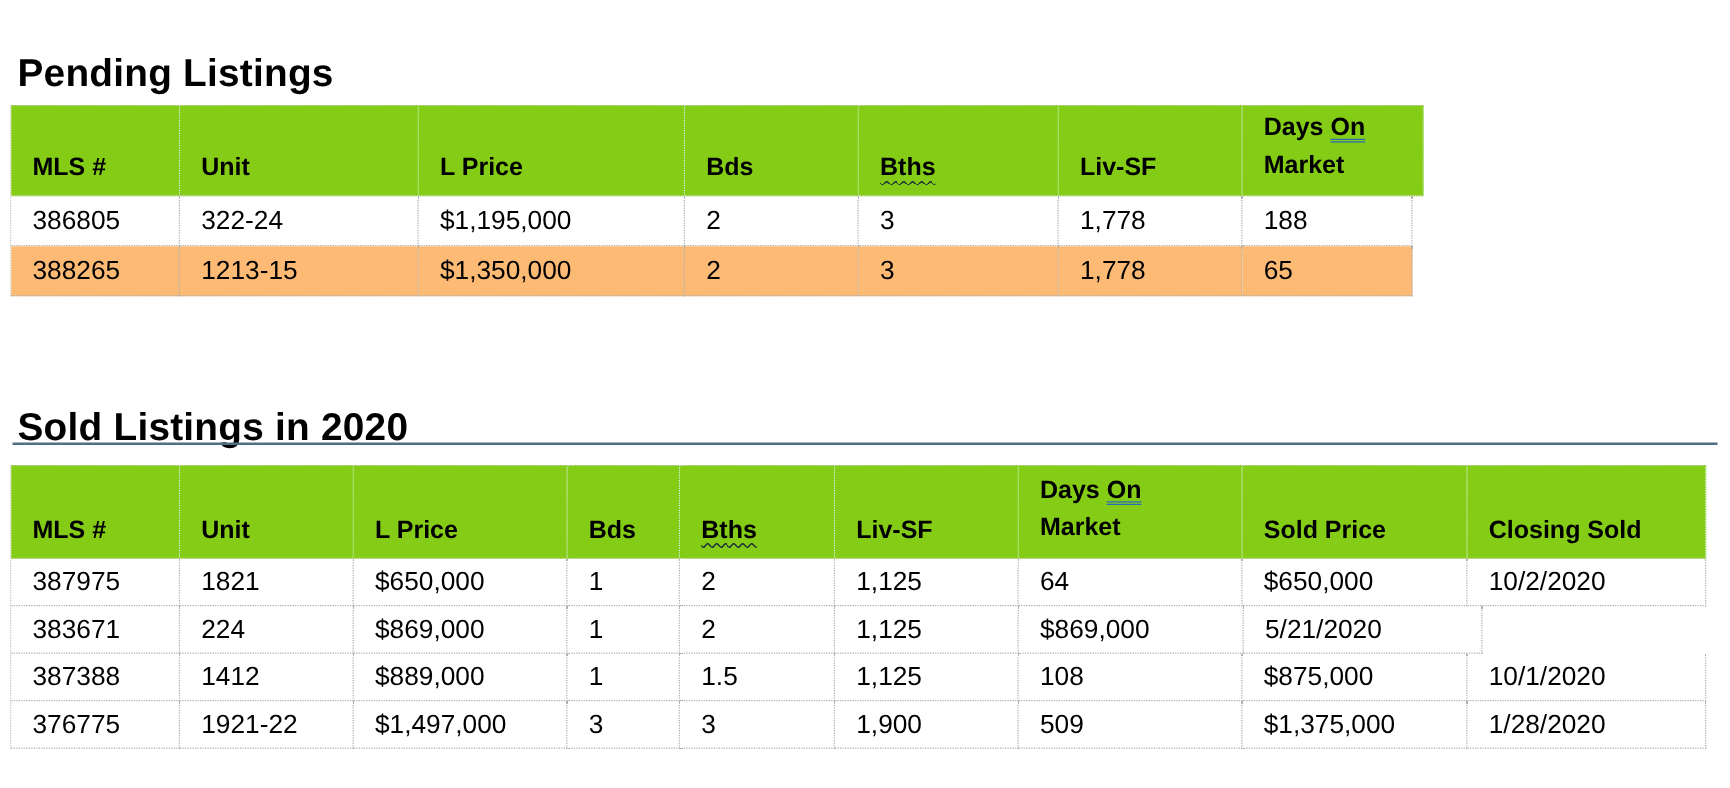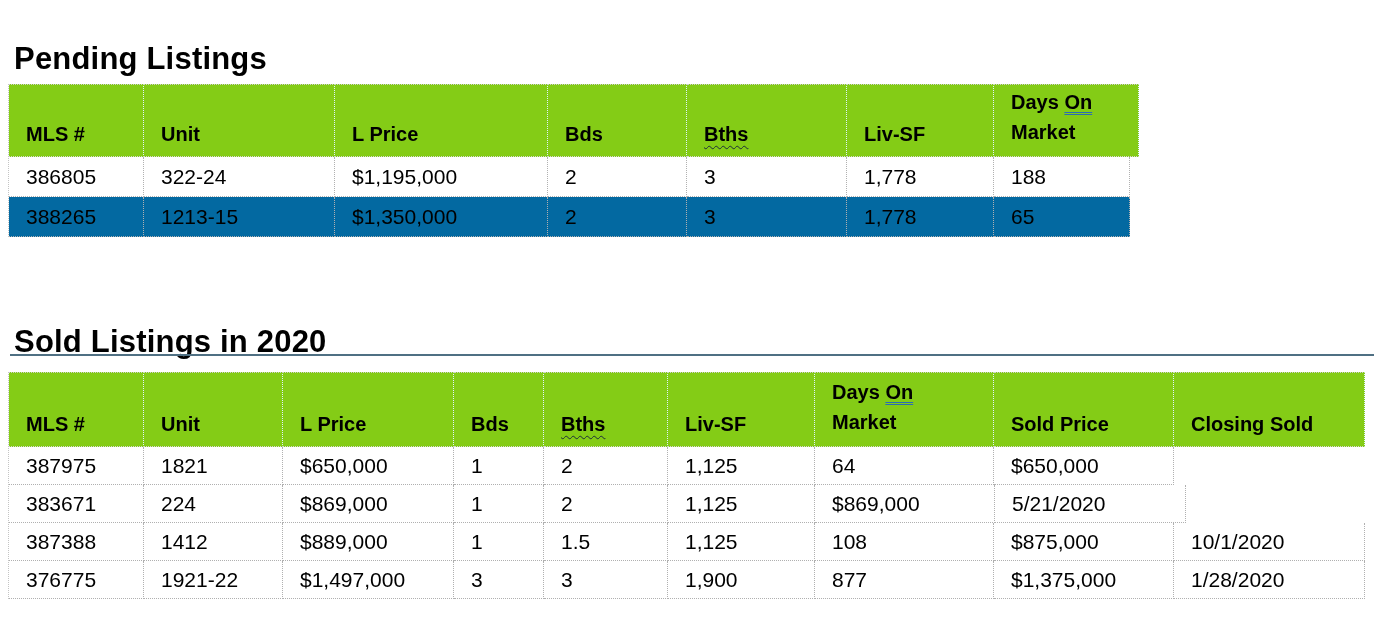--- a/index.html
+++ b/index.html
@@ -52,21 +52,21 @@
     border-bottom:1px dotted #d8d8d8;
     line-height:26px;
   }
   
   .drow .cell{
     font-size:21px;
     border-right:1px dotted #b0b0b0;
     border-bottom:1px dotted #b0b0b0;
   }
   .tbl{border-left:1px dotted #c4c4c4;}
-  .drow.alt .cell{background:#0369a1;}
+  .drow.alt .cell{background:#fdba74;}
   
   .t1 .hrow .cell{height:73px;}
   .t1 .drow .cell{height:40px;line-height:40px;}
   .t1 .c0{width:135px;}
   .t1 .c1{width:191px;}
   .t1 .c2{width:213px;}
   .t1 .c3{width:139px;}
   .t1 .c4{width:160px;}
   .t1 .c5{width:147px;}
   .t1 .c6{width:136px;}
@@ -187,20 +187,21 @@
     </div>
     <div class="row drow">
       <div class="cell c0">387975</div>
       <div class="cell c1">1821</div>
       <div class="cell c2">$650,000</div>
       <div class="cell c3">1</div>
       <div class="cell c4">2</div>
       <div class="cell c5">1,125</div>
       <div class="cell c6">64</div>
       <div class="cell c7">$650,000</div>
+      <div class="cell c8">10/2/2020</div>
     </div>
     <div class="row drow">
       <div class="cell c0">383671</div>
       <div class="cell c1">224</div>
       <div class="cell c2">$869,000</div>
       <div class="cell c3">1</div>
       <div class="cell c4">2</div>
       <div class="cell c5">1,125</div>
       <div class="cell c7">$869,000</div>
       <div class="cell c8">5/21/2020</div>
@@ -216,19 +217,19 @@
       <div class="cell c7">$875,000</div>
       <div class="cell c8">10/1/2020</div>
     </div>
     <div class="row drow">
       <div class="cell c0">376775</div>
       <div class="cell c1">1921-22</div>
       <div class="cell c2">$1,497,000</div>
       <div class="cell c3">3</div>
       <div class="cell c4">3</div>
       <div class="cell c5">1,900</div>
-      <div class="cell c6">877</div>
+      <div class="cell c6">509</div>
       <div class="cell c7">$1,375,000</div>
       <div class="cell c8">1/28/2020</div>
     </div>
   </div>
 
 </div>
 
 </body></html>

